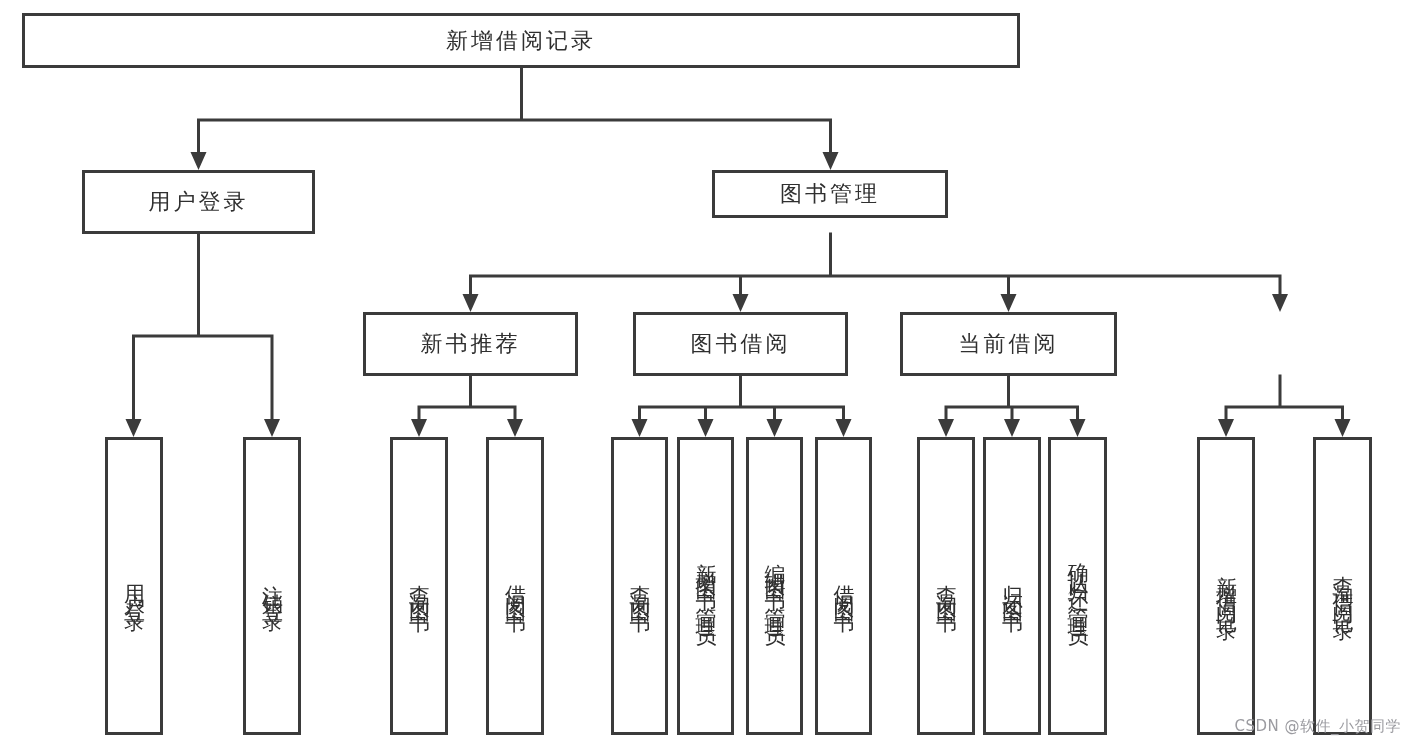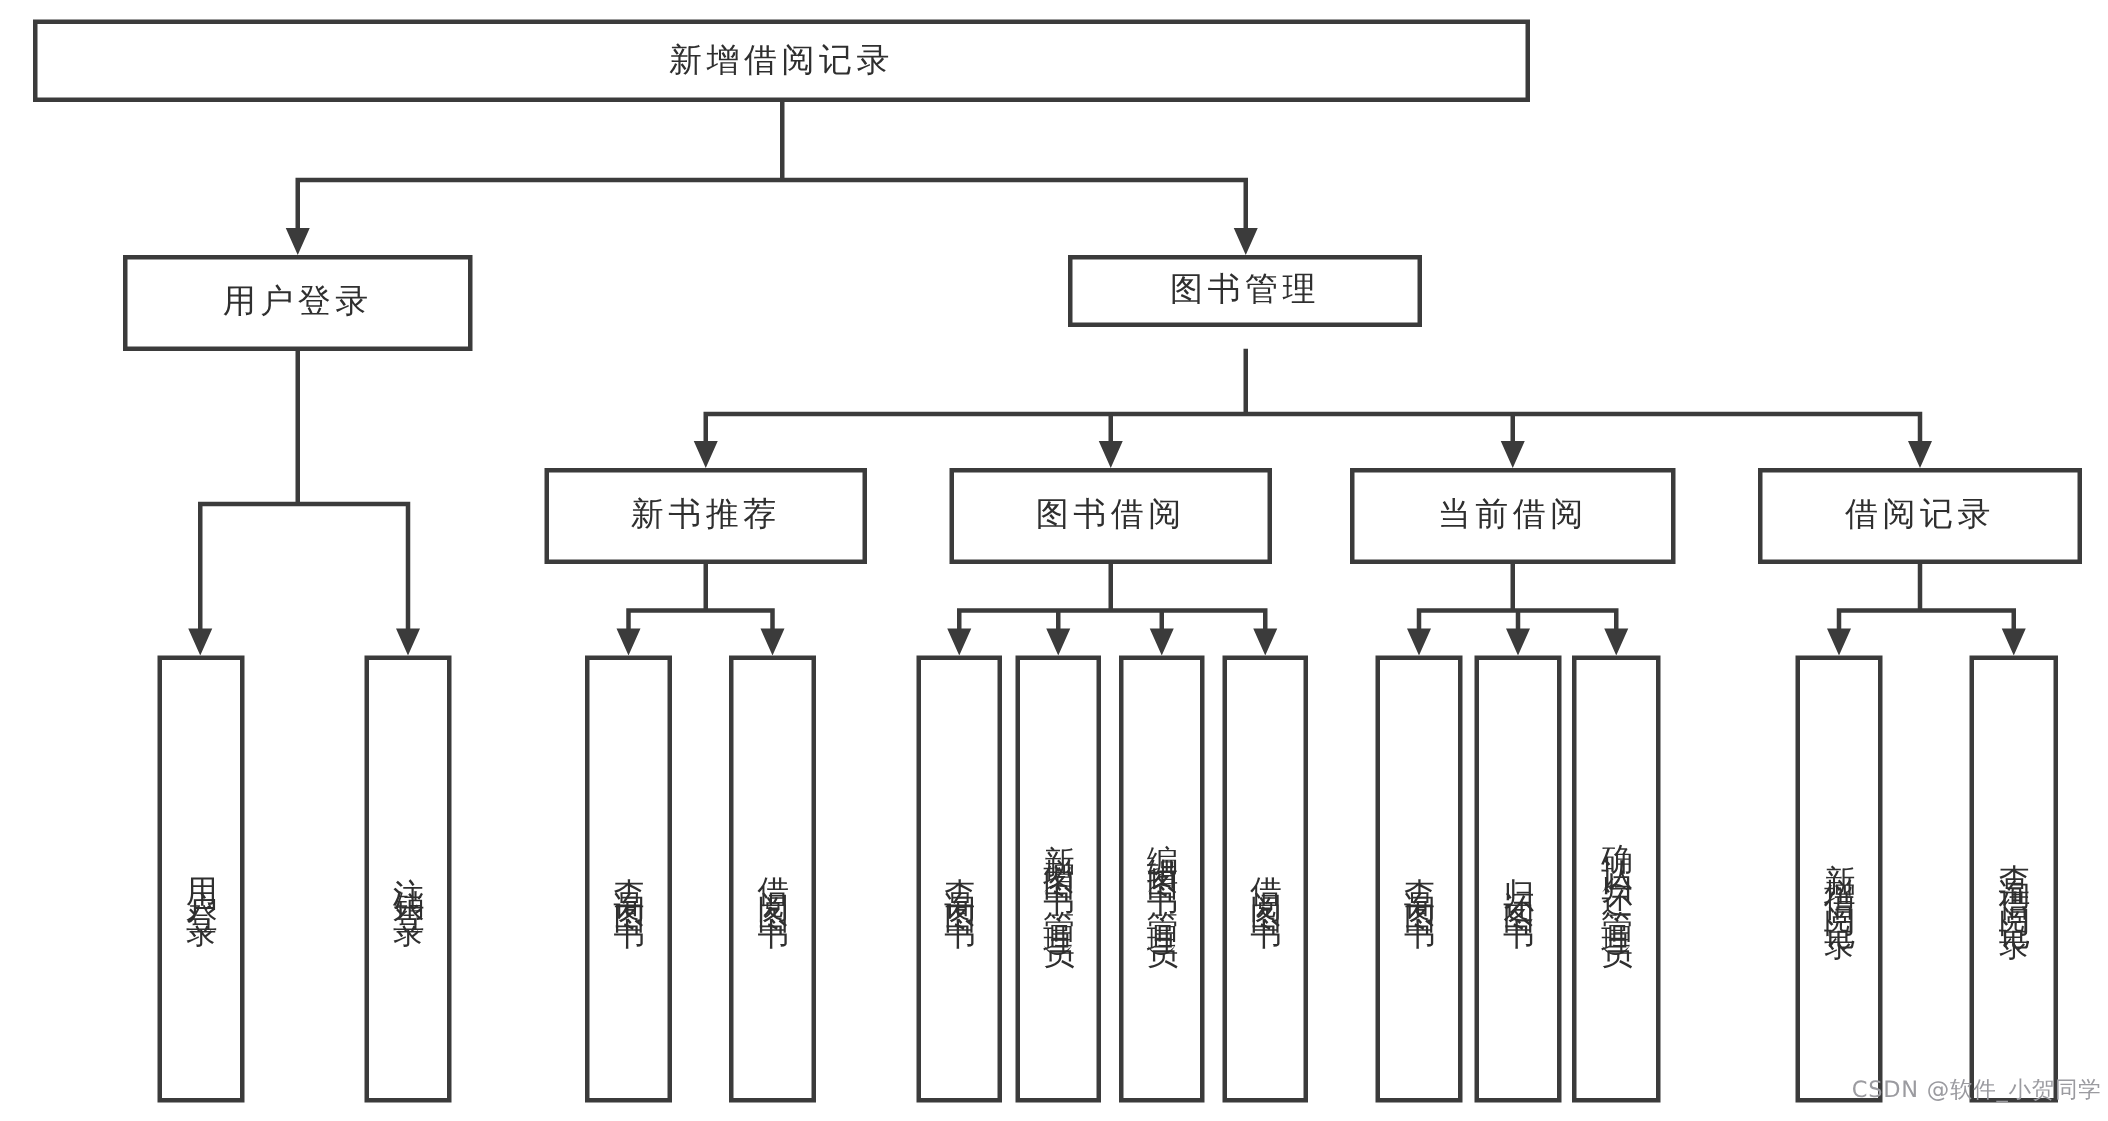--- a/index.html
+++ b/index.html
@@ -68,21 +68,20 @@
   </svg>
 
   <div class="box" style="left:22px; top:13px; width:998px; height:55px;">新增借阅记录</div>
 
   <div class="box" style="left:82px; top:170px; width:233px; height:64px;">用户登录</div>
   <div class="box" style="left:712px; top:170px; width:236px; height:48px;">图书管理</div>
 
   <div class="box" style="left:363px; top:312px; width:215px; height:64px;">新书推荐</div>
   <div class="box" style="left:633px; top:312px; width:215px; height:64px;">图书借阅</div>
   <div class="box" style="left:900px; top:312px; width:217px; height:64px;">当前借阅</div>
-  <div class="box" style="left:1172px; top:312px; width:216px; height:64px;">借阅记录</div>
 
   <div class="leaf" style="left:105px; width:58px;">
     <span class="vtext">用户登录</span>
   </div>
   <div class="leaf" style="left:243px; width:58px;">
     <span class="vtext">注销登录</span>
   </div>
 
   <div class="leaf" style="left:390px; width:58px;">
     <span class="vtext">查询图书</span>

